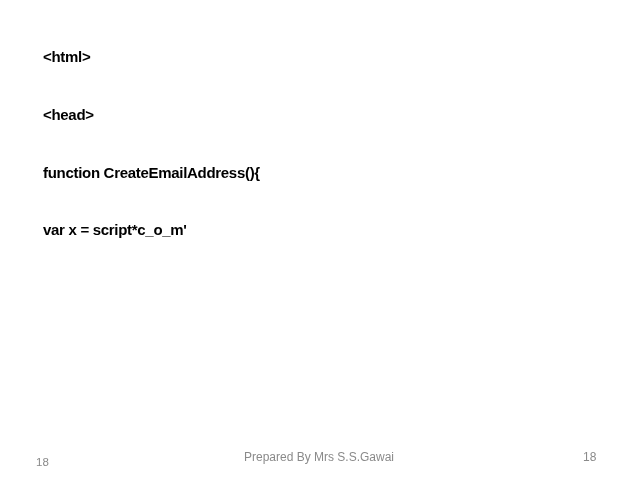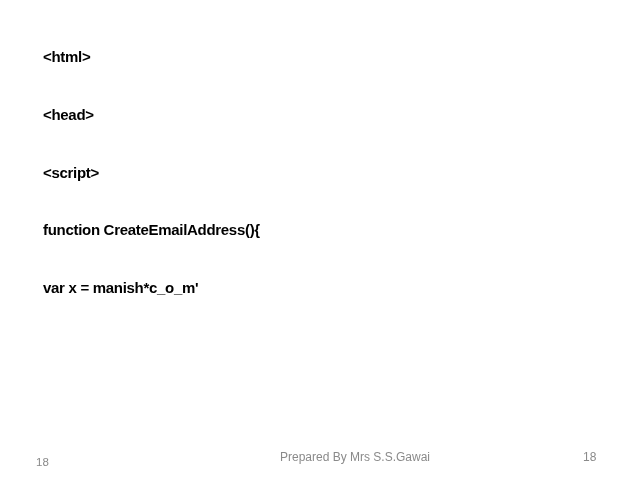--- a/index.html
+++ b/index.html
@@ -41,44 +41,42 @@
   }
   .footer-credit {
     position: absolute;
     left: 50%;
     transform: translateX(-50%);
     top: 450px;
     z-index: 1;
     font-size: 12px;
     color: #8a8a8a;
     white-space: nowrap;
-    margin-left: 36px;
   }
   .footer-page {
     position: absolute;
     left: 583px;
     top: 450px;
     z-index: 1;
     font-size: 12px;
     color: #8a8a8a;
   }
 </style>
 </head>
 <body>
 
 <div class="slide">
 
   <div class="footer-date">18</div>
 
   <div class="code-block">
     <div class="code-line">&lt;html&gt;</div>
     <div class="code-line">&lt;head&gt;</div>
-    <div class="code-line">&lt;script&gt;</div>
     <div class="code-line">function CreateEmailAddress(){</div>
-    <div class="code-line">var x = manish*c_o_m'</div>
+    <div class="code-line">var x = script*c_o_m'</div>
     
     
     
     
     
     
     
     
     
     

